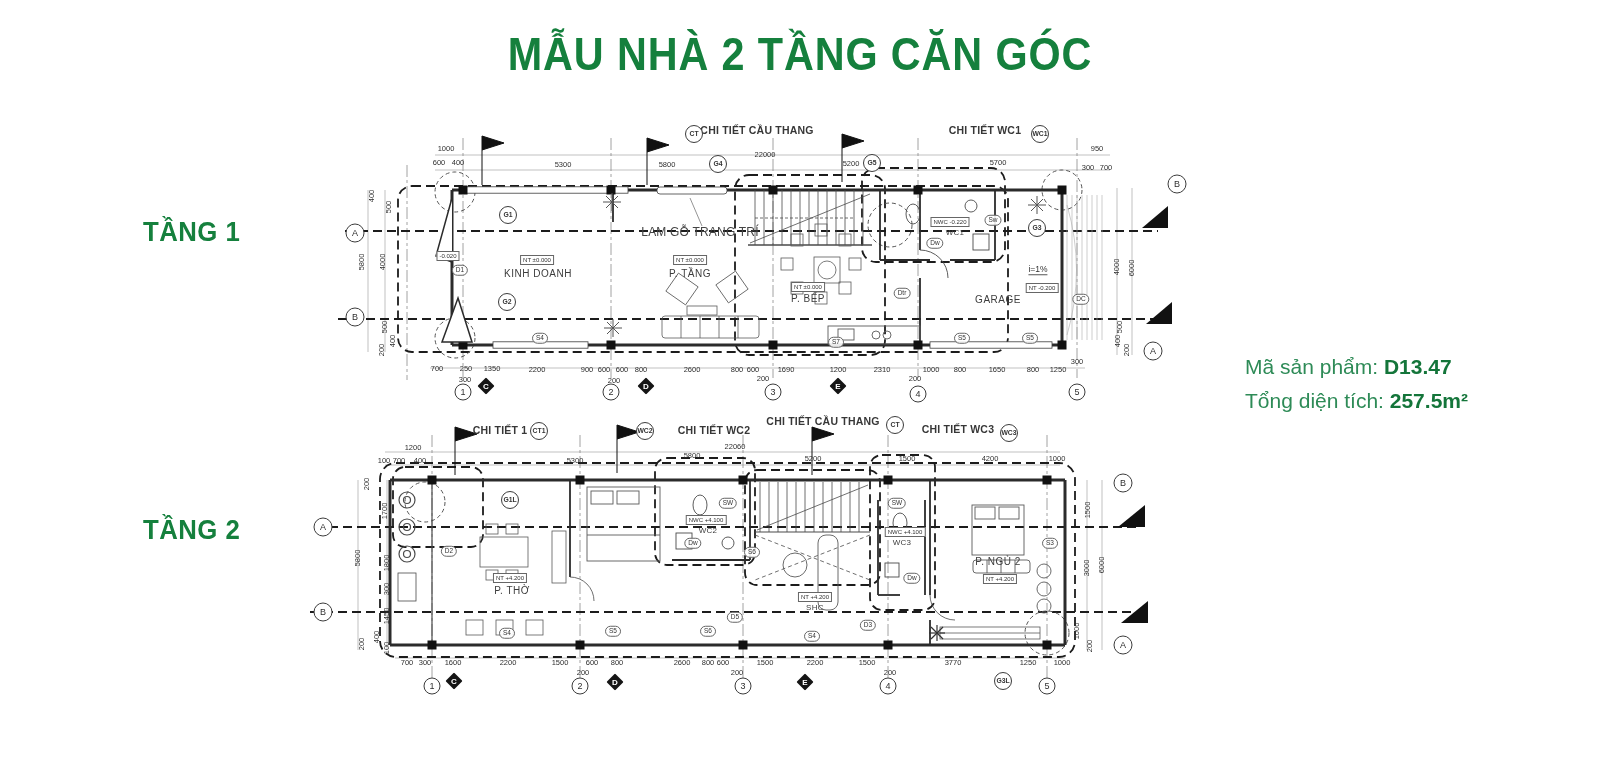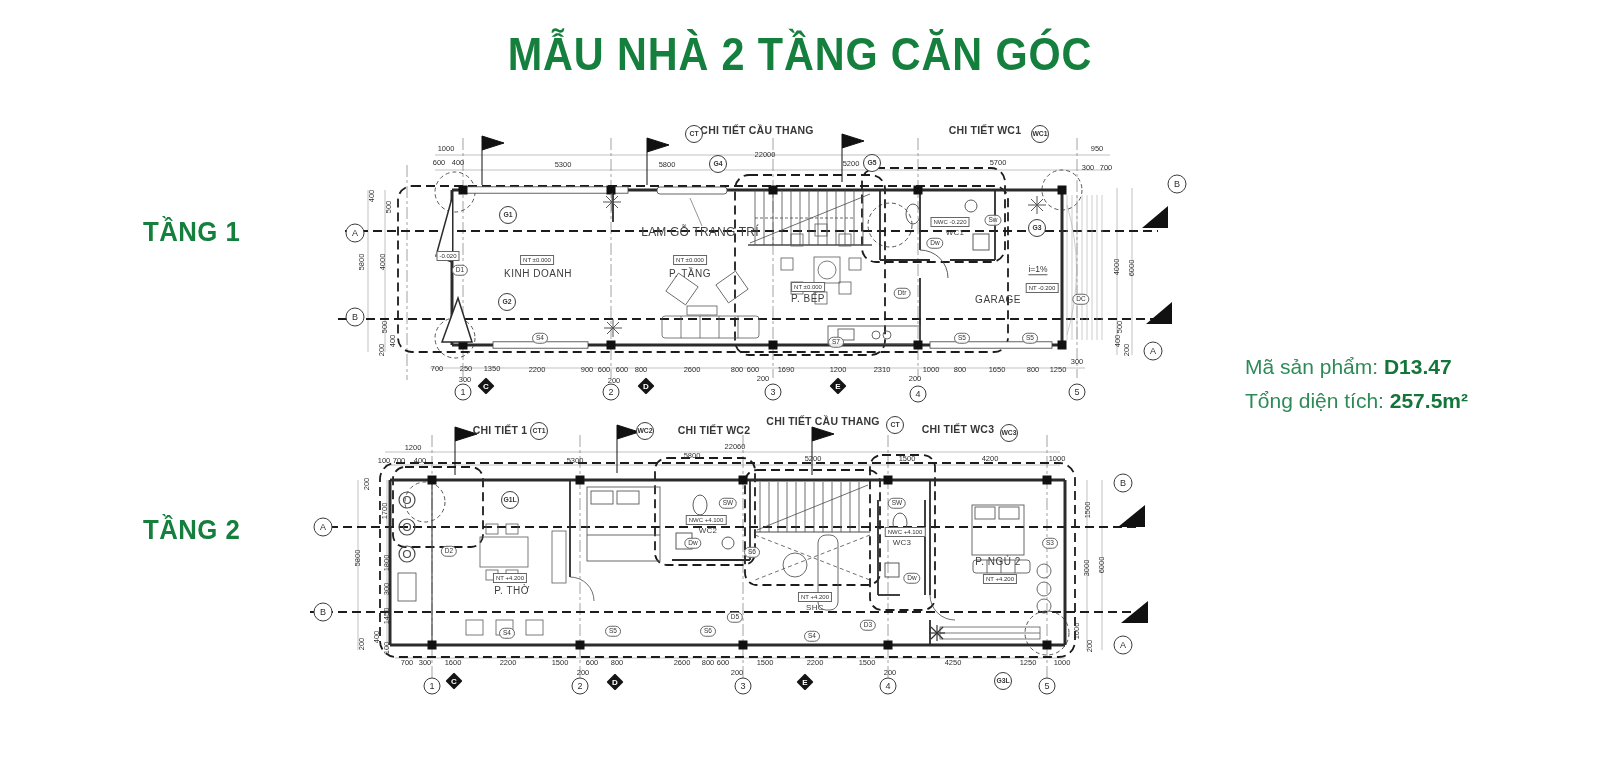--- a/index.html
+++ b/index.html
@@ -523,21 +523,21 @@
       <span class="pl dim" style="left: 583px; top: 673px;">200</span>
       <span class="pl dim" style="left: 617px; top: 663px;">800</span>
       <span class="pl dim" style="left: 682px; top: 663px;">2600</span>
       <span class="pl dim" style="left: 708px; top: 663px;">800</span>
       <span class="pl dim" style="left: 723px; top: 663px;">600</span>
       <span class="pl dim" style="left: 737px; top: 673px;">200</span>
       <span class="pl dim" style="left: 765px; top: 663px;">1500</span>
       <span class="pl dim" style="left: 815px; top: 663px;">2200</span>
       <span class="pl dim" style="left: 867px; top: 663px;">1500</span>
       <span class="pl dim" style="left: 890px; top: 673px;">200</span>
-      <span class="pl dim" style="left: 953px; top: 663px;">4250</span>
+      <span class="pl dim" style="left: 953px; top: 663px;">3770</span>
       <span class="pl dim" style="left: 1028px; top: 663px;">1250</span>
       <span class="pl dim" style="left: 1062px; top: 663px;">1000</span>
       <span class="pl gnum" style="left: 432px; top: 686px;">1</span>
       <span class="pl gdia" style="left: 454px; top: 681px;">C</span>
       <span class="pl gnum" style="left: 580px; top: 686px;">2</span>
       <span class="pl gdia" style="left: 615px; top: 682px;">D</span>
       <span class="pl gnum" style="left: 743px; top: 686px;">3</span>
       <span class="pl gdia" style="left: 805px; top: 682px;">E</span>
       <span class="pl gnum" style="left: 888px; top: 686px;">4</span>
       <span class="pl gcir" style="left: 1003px; top: 681px;">G3L</span>

